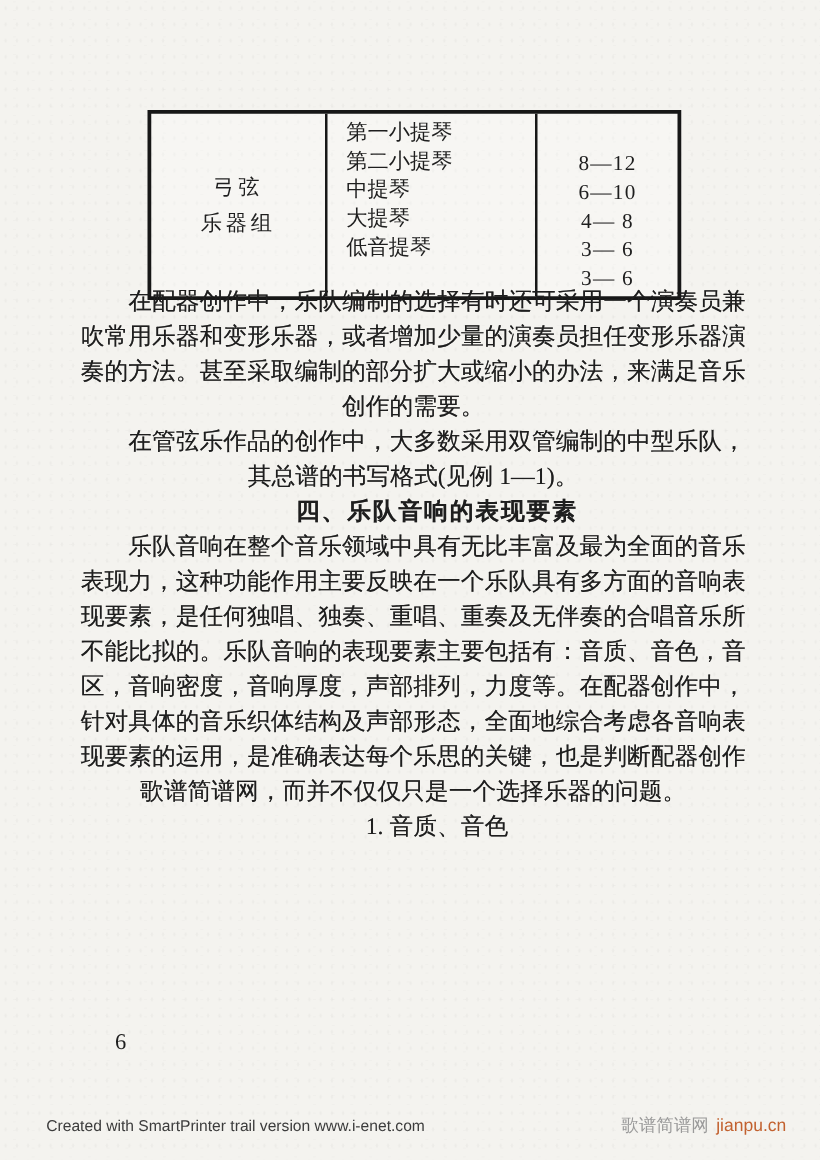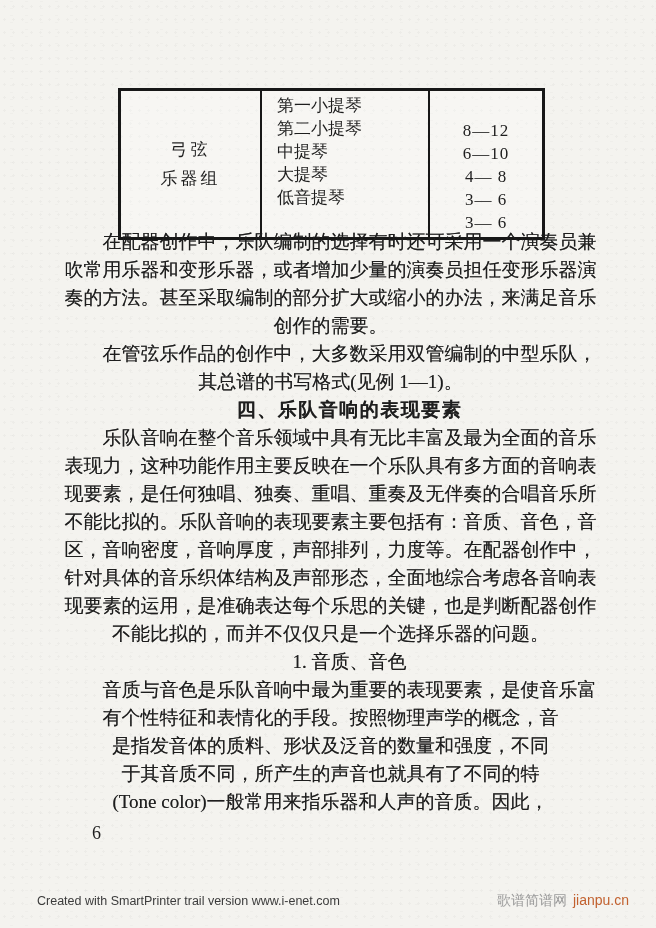--- a/index.html
+++ b/index.html
@@ -114,31 +114,24 @@
         <div class="line first">四、乐队音响的表现要素</div>
       </div>
       <div class="block block-p">
         <div class="line first">乐队音响在整个音乐领域中具有无比丰富及最为全面的音乐</div>
         <div class="line">表现力，这种功能作用主要反映在一个乐队具有多方面的音响表</div>
         <div class="line">现要素，是任何独唱、独奏、重唱、重奏及无伴奏的合唱音乐所</div>
         <div class="line">不能比拟的。乐队音响的表现要素主要包括有：音质、音色，音</div>
         <div class="line">区，音响密度，音响厚度，声部排列，力度等。在配器创作中，</div>
         <div class="line">针对具体的音乐织体结构及声部形态，全面地综合考虑各音响表</div>
         <div class="line">现要素的运用，是准确表达每个乐思的关键，也是判断配器创作</div>
-        <div class="line">不能比拟的，而并不仅仅只是一个选择乐器的问题。</div>
+        <div class="line">歌谱简谱网，而并不仅仅只是一个选择乐器的问题。</div>
       </div>
       <div class="block block-sub">
         <div class="line first">1. 音质、音色</div>
-      </div>
-      <div class="block block-p">
-        <div class="line first">音质与音色是乐队音响中最为重要的表现要素，是使音乐富</div>
-        <div class="line">有个性特征和表情化的手段。按照物理声学的概念，音</div>
-        <div class="line">是指发音体的质料、形状及泛音的数量和强度，不同</div>
-        <div class="line">于其音质不同，所产生的声音也就具有了不同的特</div>
-        <div class="line">(Tone color)一般常用来指乐器和人声的音质。因此，</div>
       </div>
     </div>
 
   <div class="page-number">6</div>
 
   <div class="footer-left">Created with SmartPrinter trail version www.i-enet.com</div>
 
   <div class="footer-right">
     <span style="color: rgb(154, 154, 154);">歌谱简谱网</span><span class="domain" style="color: rgb(194, 97, 47);">jianpu.cn</span>
   </div>

